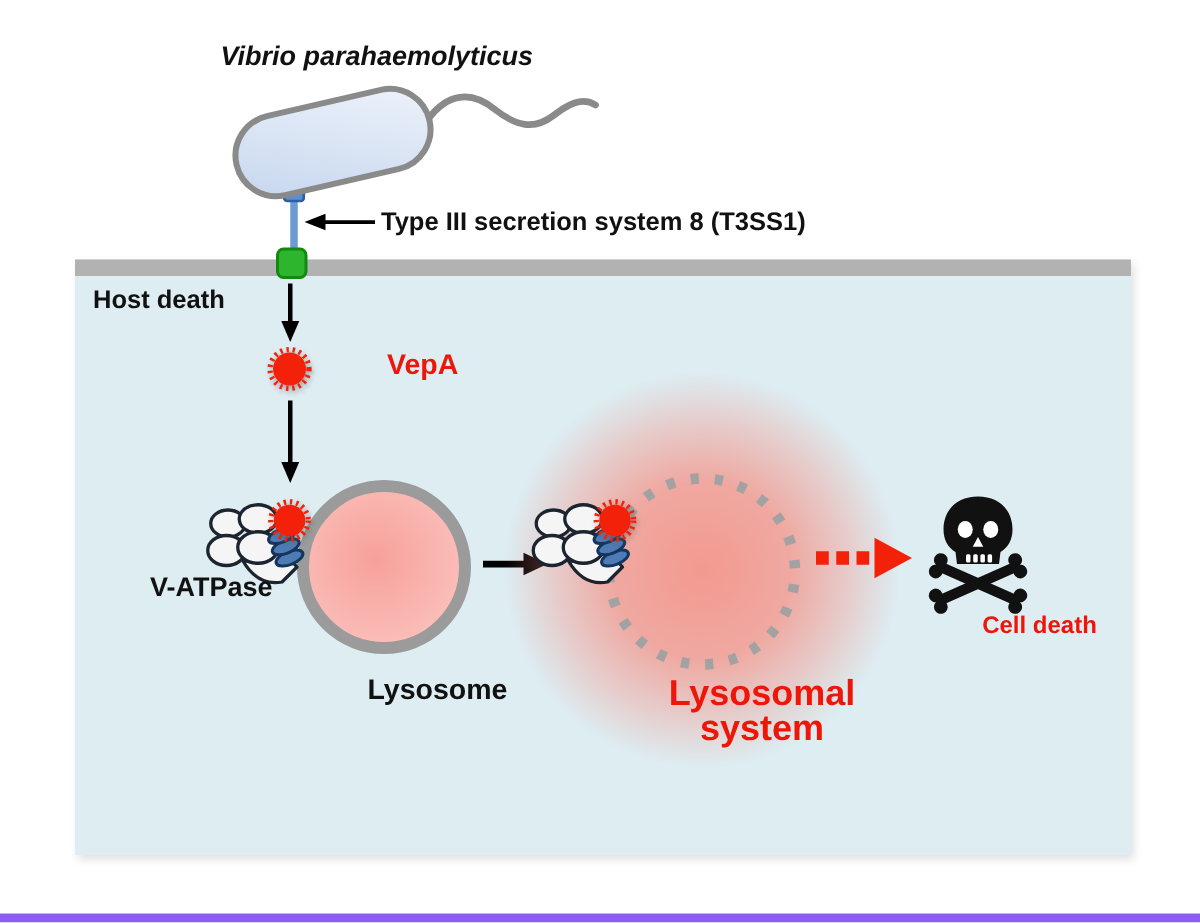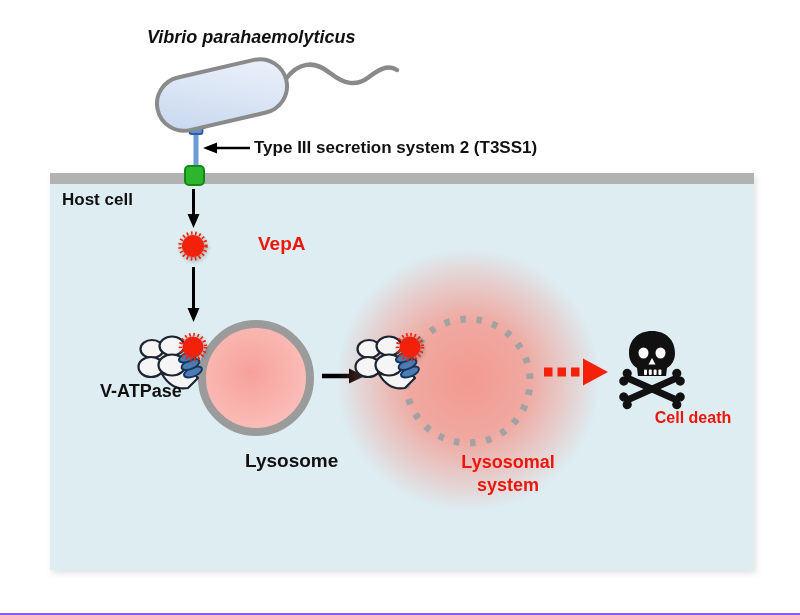--- a/index.html
+++ b/index.html
@@ -1,30 +1,30 @@
 <!DOCTYPE html>
 <html style="--host_cell_bg: #ddedf2; --membrane_gray: #b2b2b2; --outline_gray: #8a8a8a; --bacterium_fill_light: #eef3fb; --bacterium_fill_dark: #c6d6ee; --needle_blue: #6b9bd2; --base_blue: #5b8fd0; --translocon_green: #2db52d; --translocon_green_dark: #128a12; --vepa_red: #f3210a; --lysosome_ring: #9b9b9b; --lysosome_pink_center: #f7a09a; --lysosome_pink_edge: #fcc9c4; --glow_pink: #f78b7e; --rupture_dot_gray: #a2a2a2; --atpase_white: #f5f5f5; --atpase_outline: #1c2430; --disc_blue: #4d7cb5; --disc_outline: #15355e; --label_black: #111111; --death_red: #ee1509; --skull_black: #111111;"><head>
 <meta charset="utf-8">
 <style>
   html,body{margin:0;padding:0;background:#fff;}
   #figure{
     position:relative;width:800px;height:615px;background:#ffffff;
     font-family:"Liberation Sans", sans-serif;overflow:hidden;
-    border-bottom:2px solid #8b5cf6;box-sizing:border-box;
+    border-bottom:6px solid #8b5cf6;box-sizing:border-box;
   }
   #diagram-svg{position:absolute;left:0;top:0;}
   .label{position:absolute;white-space:nowrap;color:var(--label_black,#111);}
   .red{color:var(--death_red,#ee1509);margin-left:40px;}
   #organism-label{left:147px;top:27px;font-size:18px;font-style:italic;font-weight:bold;}
   #t3ss-label{left:254px;top:138px;font-size:17px;font-weight:bold;}
   #hostcell-label{left:62px;top:190px;font-size:17px;font-weight:bold;}
   #vepa-label{left:218px;top:233px;font-size:19px;font-weight:bold;}
   #vatpase-label{left:100px;top:381px;font-size:18px;font-weight:bold;}
   #lysosome-label{left:201px;top:450px;font-size:19px;font-weight:bold;margin-left:44px;}
-  #rupture-label{left:393px;top:451px;width:150px;text-align:center;font-size:18px;font-weight:bold;line-height:23px;white-space:normal;}
+  #rupture-label{left:393px;top:451px;width:150px;text-align:center;font-size:24px;font-weight:bold;line-height:23px;white-space:normal;}
   #celldeath-label{left:597px;top:409px;width:112px;text-align:center;font-size:16px;font-weight:bold;}
 
   .host-rect{fill:var(--host_cell_bg,#ddedf2);filter:drop-shadow(2px 3px 3px rgba(0,0,0,0.12));}
   .membrane{fill:var(--membrane_gray,#b2b2b2);}
   .bact-outline{stroke:var(--outline_gray,#8a8a8a);}
   .flagellum{stroke:var(--outline_gray,#8a8a8a);fill:none;stroke-width:4.5;stroke-linecap:round;}
   .needle{stroke:var(--needle_blue,#6b9bd2);stroke-width:5;}
   .t3ss-base{fill:var(--base_blue,#5b8fd0);stroke:#2f5f9e;stroke-width:1.8;}
   .translocon{fill:var(--translocon_green,#2db52d);stroke:var(--translocon_green_dark,#128a12);stroke-width:2;}
   .black-arrow{fill:#000;}
@@ -152,22 +152,22 @@
       <rect class="skull-white" x="32" y="40.5" width="3" height="5.5" rx="1"></rect>
       <rect class="skull-white" x="36.8" y="40.5" width="3" height="5.5" rx="1"></rect>
       <rect class="skull-white" x="41.6" y="40.5" width="3" height="5.5" rx="1"></rect>
       <rect class="skull-white" x="46.4" y="40.5" width="3" height="5.5" rx="1"></rect>
       <use href="#bone-def" class="skull" transform="translate(40,60) rotate(24)"></use>
       <use href="#bone-def" class="skull" transform="translate(40,60) rotate(-24)"></use>
     </g>
   </svg>
 
   <div class="label" id="organism-label">Vibrio parahaemolyticus</div>
-  <div class="label" id="t3ss-label">Type III secretion system 2 (T3SS1)</div>
-  <div class="label" id="hostcell-label">Host cell</div>
+  <div class="label" id="t3ss-label">Type III secretion system 8 (T3SS1)</div>
+  <div class="label" id="hostcell-label">Host death</div>
   <div class="label red" id="vepa-label">VepA</div>
   <div class="label" id="vatpase-label">V-ATPase</div>
   <div class="label" id="lysosome-label">Lysosome</div>
   <div class="label red" id="rupture-label">
     <span>Lysosomal</span><br>
     <span>system</span>
   </div>
   <div class="label red" id="celldeath-label">Cell death</div>
 </div>
 

